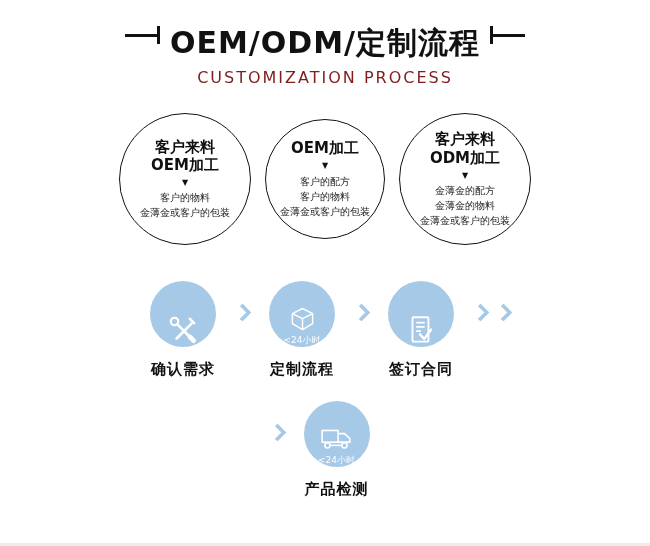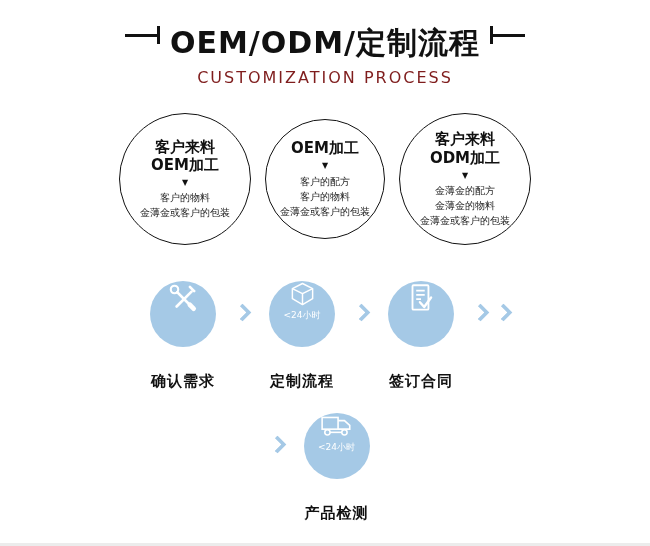--- a/index.html
+++ b/index.html
@@ -31,23 +31,23 @@
   .oc-title { font-size:15px; font-weight:800; line-height:1.25; }
   .oc-arrow { font-size:8px; line-height:1.3; margin:3px 0 2px; }
   .oc-detail { font-size:10px; line-height:1.5; color:#1d1d1d; }
 
   
   .steps-row { display:flex; justify-content:center; align-items:flex-start; gap:10px; margin-top:36px; }
   .steps-row.row2 { margin-top:22px; }
   .step { display:flex; flex-direction:column; align-items:center; width:86px; }
   .step-circle {
     width:66px; height:66px; border-radius:50%; background:var(--accent-blue);
-    display:flex; flex-direction:column; align-items:center; justify-content:flex-start;
+    display:flex; flex-direction:column; align-items:center; justify-content:flex-end;
   }
-  .step-label { margin-top:25px; font-size:15px; font-weight:600; letter-spacing:1px; white-space:nowrap; }
+  .step-label { margin-top:13px; font-size:15px; font-weight:600; letter-spacing:1px; white-space:nowrap; }
   .badge { color:#fff; font-size:9px; margin-top:1px; letter-spacing:0; }
   .chev {
     width:13px; height:13px; border-top:4px solid var(--accent-blue); border-right:4px solid var(--accent-blue);
     transform:rotate(45deg); margin-top:25px; border-radius:1px;
   }
   svg { display:block; }
 </style>
 </head>
 <body>
 

